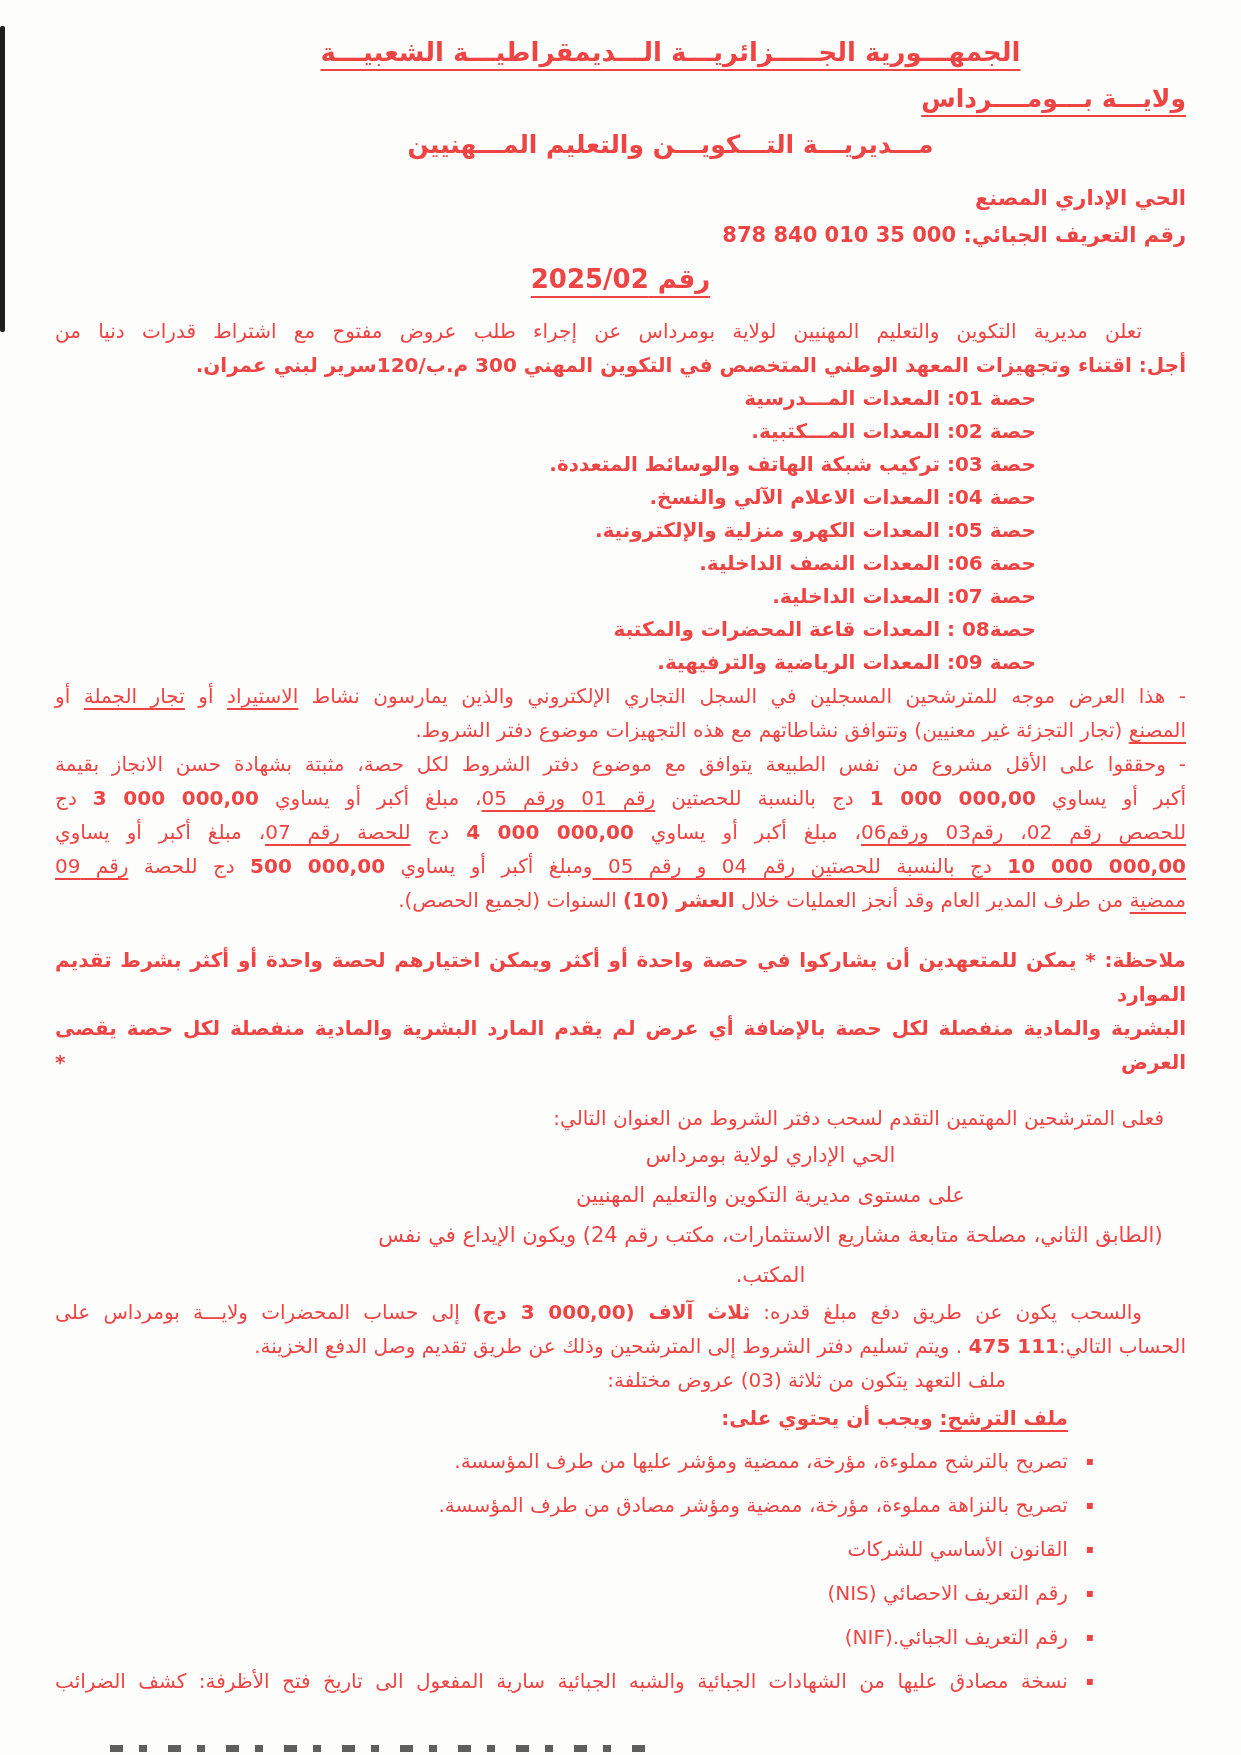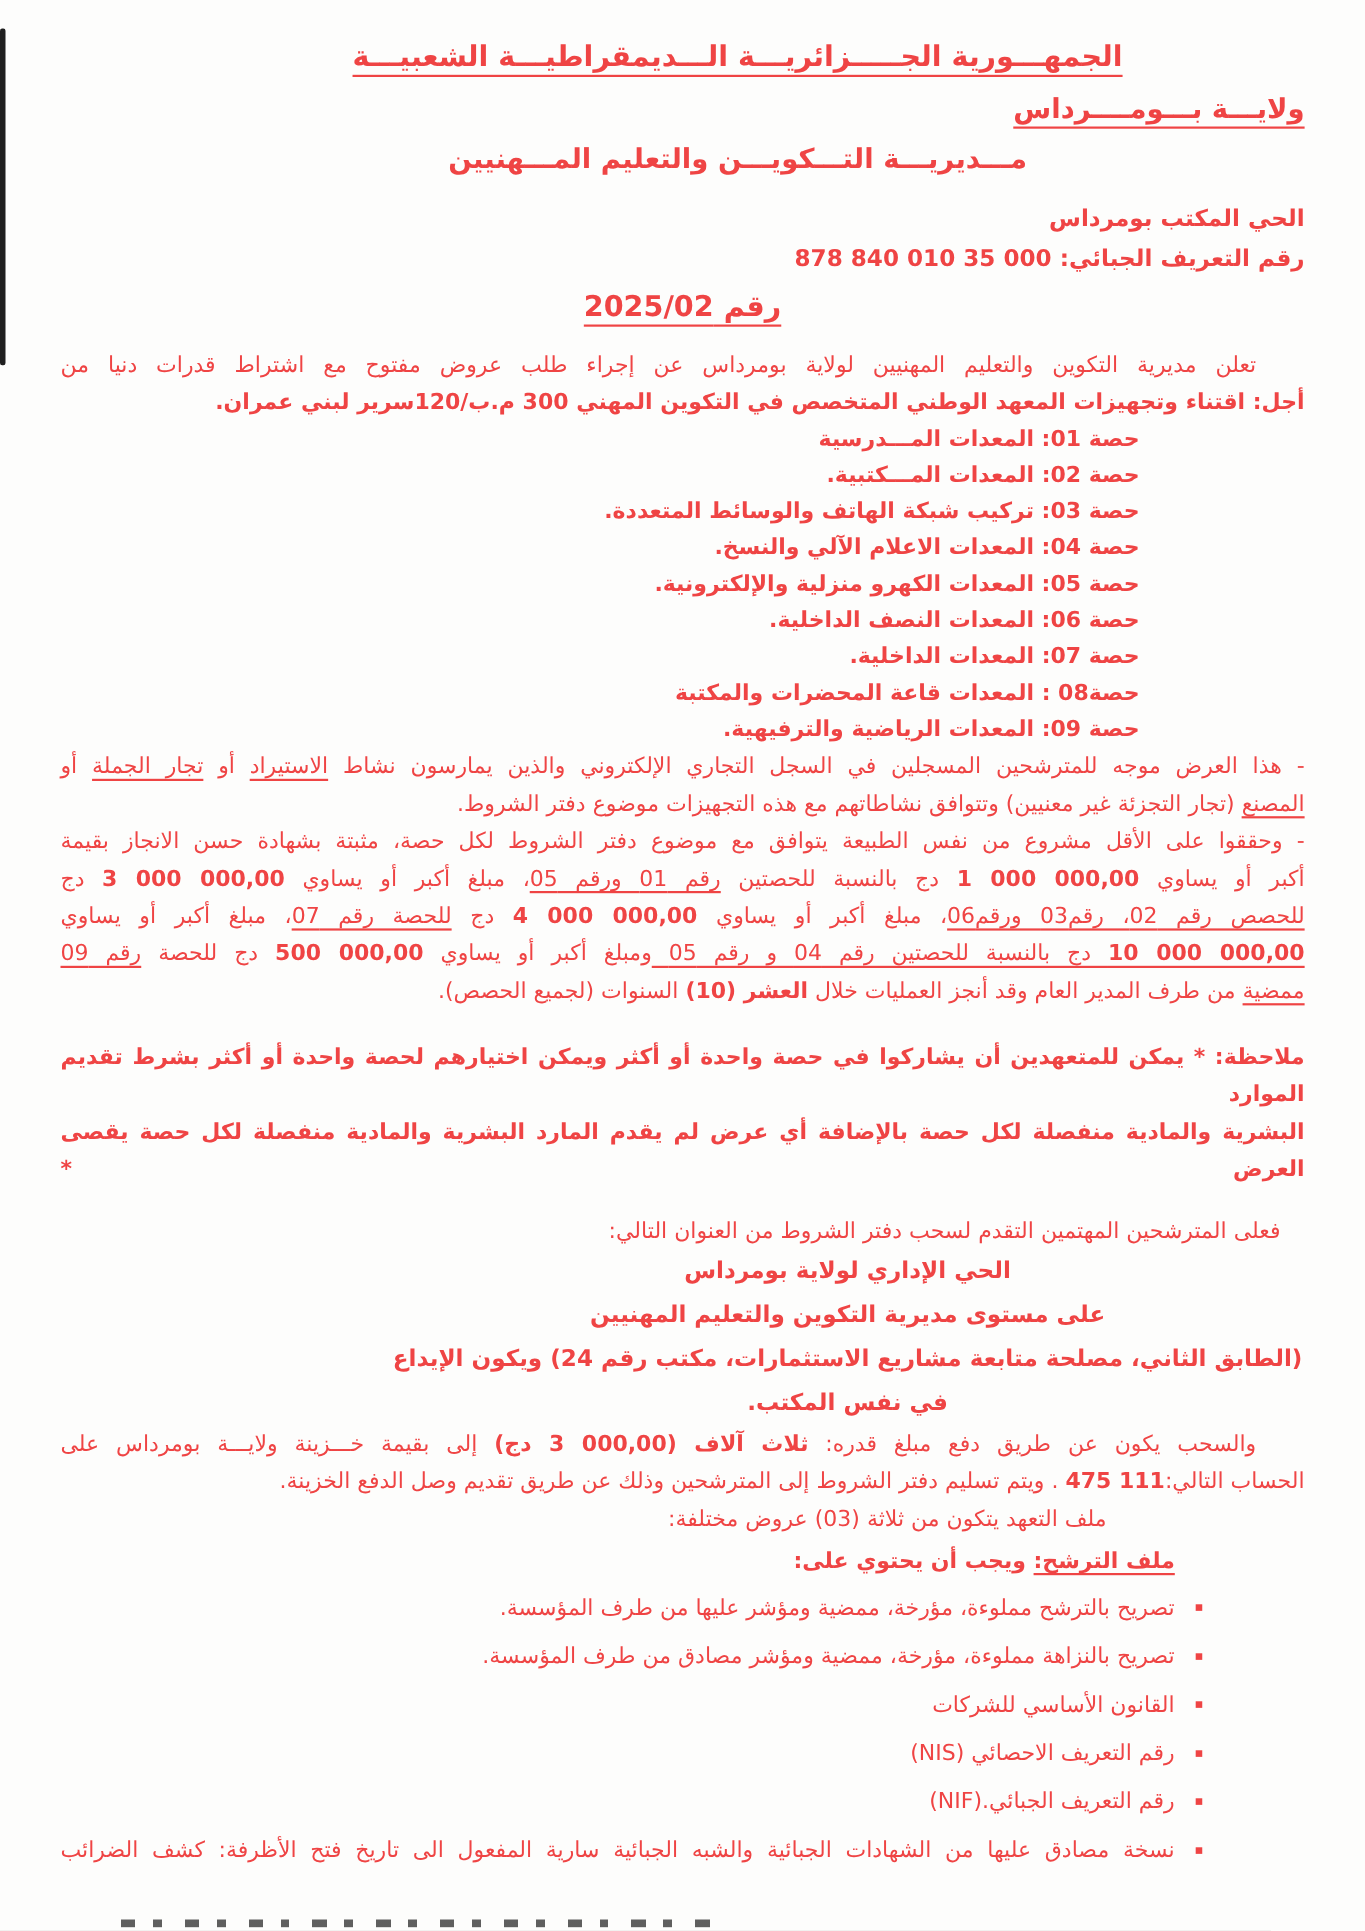--- a/index.html
+++ b/index.html
@@ -43,21 +43,21 @@
   .intro{margin-top:10px;}
   .lots{margin-right:150px;}
   .lots .tline{line-height:33px;font-weight:bold;}
 
   .note{margin-top:26px;}
   .note .tline{font-weight:bold;}
 
   .withdraw{margin-top:22px;margin-right:22px;}
 
   .venue{margin-left:300px;}
-  .venue .tline{text-align:center;font-weight:bold;font-size:21px;line-height:40px;}
+  .venue .tline{text-align:center;font-weight:normal;font-size:21px;line-height:40px;}
 
   .offers{margin-right:180px;}
   .fileheading{margin-right:118px;margin-top:2px;}
   .fileheading .tline{font-weight:bold;line-height:38px;}
 
   .bullets{margin-right:92px;margin-top:4px;}
   .bullets .tline{line-height:41px;}
   .sqb{display:inline-block;font-size:12px;margin-left:18px;transform:translateY(-3px);}
 
   
@@ -77,21 +77,21 @@
     <div class="blk h1">
         <div class="tline"><span class="seg sb su">الجمهـــورية الجـــــزائريـــة الـــديمقراطيـــة الشعبيـــة</span></div>
       </div>
     <div class="blk h2">
         <div class="tline"><span class="seg sb su">ولايـــة بـــومــــرداس</span></div>
       </div>
     <div class="blk h3">
         <div class="tline"><span class="seg sb">مـــديريـــة التـــكويـــن والتعليم المـــهنيين</span></div>
       </div>
     <div class="blk addr">
-        <div class="tline"><span class="seg sb">الحي المكتب بومرداس</span></div>
+        <div class="tline"><span class="seg sb">الحي الإداري المصنع</span></div>
       </div>
     <div class="blk tax">
         <div class="tline"><span class="seg sb">رقم التعريف الجبائي: </span><span class="seg sb ltr" dir="ltr">878 840 010 35 000</span></div>
       </div>
     <div class="blk noticenum">
         <div class="tline"><span class="seg sb su">رقم </span><span class="seg sb su ltr" dir="ltr">2025/02</span></div>
       </div>
     <div class="blk intro">
         <div class="tline jline ind"><span class="seg">تعلن مديرية التكوين والتعليم المهنيين لولاية بومرداس عن إجراء طلب عروض مفتوح مع اشتراط قدرات دنيا من</span></div>
         <div class="tline"><span class="seg sb">أجل: اقتناء وتجهيزات المعهد الوطني المتخصص في التكوين المهني 300 م.ب/120سرير لبني عمران.</span></div>
@@ -124,21 +124,21 @@
       </div>
     <div class="blk withdraw">
         <div class="tline"><span class="seg">فعلى المترشحين المهتمين التقدم لسحب دفتر الشروط من العنوان التالي:</span></div>
       </div>
     <div class="blk venue">
         <div class="tline"><span class="seg">الحي الإداري لولاية بومرداس</span></div>
         <div class="tline"><span class="seg">على مستوى مديرية التكوين والتعليم المهنيين</span></div>
         <div class="tline"><span class="seg">(الطابق الثاني، مصلحة متابعة مشاريع الاستثمارات، مكتب رقم 24) ويكون الإيداع في نفس المكتب.</span></div>
       </div>
     <div class="blk payment">
-        <div class="tline jline ind"><span class="seg">والسحب يكون عن طريق دفع مبلغ قدره: </span><span class="seg sb">ثلاث آلاف (</span><span class="seg sb ltr" dir="ltr">3 000,00</span><span class="seg sb"> دج)</span><span class="seg"> إلى بقيمة خـــزينة ولايـــة بومرداس على</span></div>
+        <div class="tline jline ind"><span class="seg">والسحب يكون عن طريق دفع مبلغ قدره: </span><span class="seg sb">ثلاث آلاف (</span><span class="seg sb ltr" dir="ltr">3 000,00</span><span class="seg sb"> دج)</span><span class="seg"> إلى حساب المحضرات ولايـــة بومرداس على</span></div>
         <div class="tline"><span class="seg">الحساب التالي:</span><span class="seg sb ltr" dir="ltr">475 111</span><span class="seg"> . ويتم تسليم دفتر الشروط إلى المترشحين وذلك عن طريق تقديم وصل الدفع الخزينة.</span></div>
       </div>
     <div class="blk offers">
         <div class="tline"><span class="seg">ملف التعهد يتكون من ثلاثة (03) عروض مختلفة:</span></div>
       </div>
     <div class="blk fileheading">
         <div class="tline"><span class="seg sb su">ملف الترشح:</span><span class="seg sb"> ويجب أن يحتوي على:</span></div>
       </div>
     <div class="blk bullets">
         <div class="tline"><span class="sqb">▪</span><span class="seg">تصريح بالترشح مملوءة، مؤرخة، ممضية ومؤشر عليها من طرف المؤسسة.</span></div>

